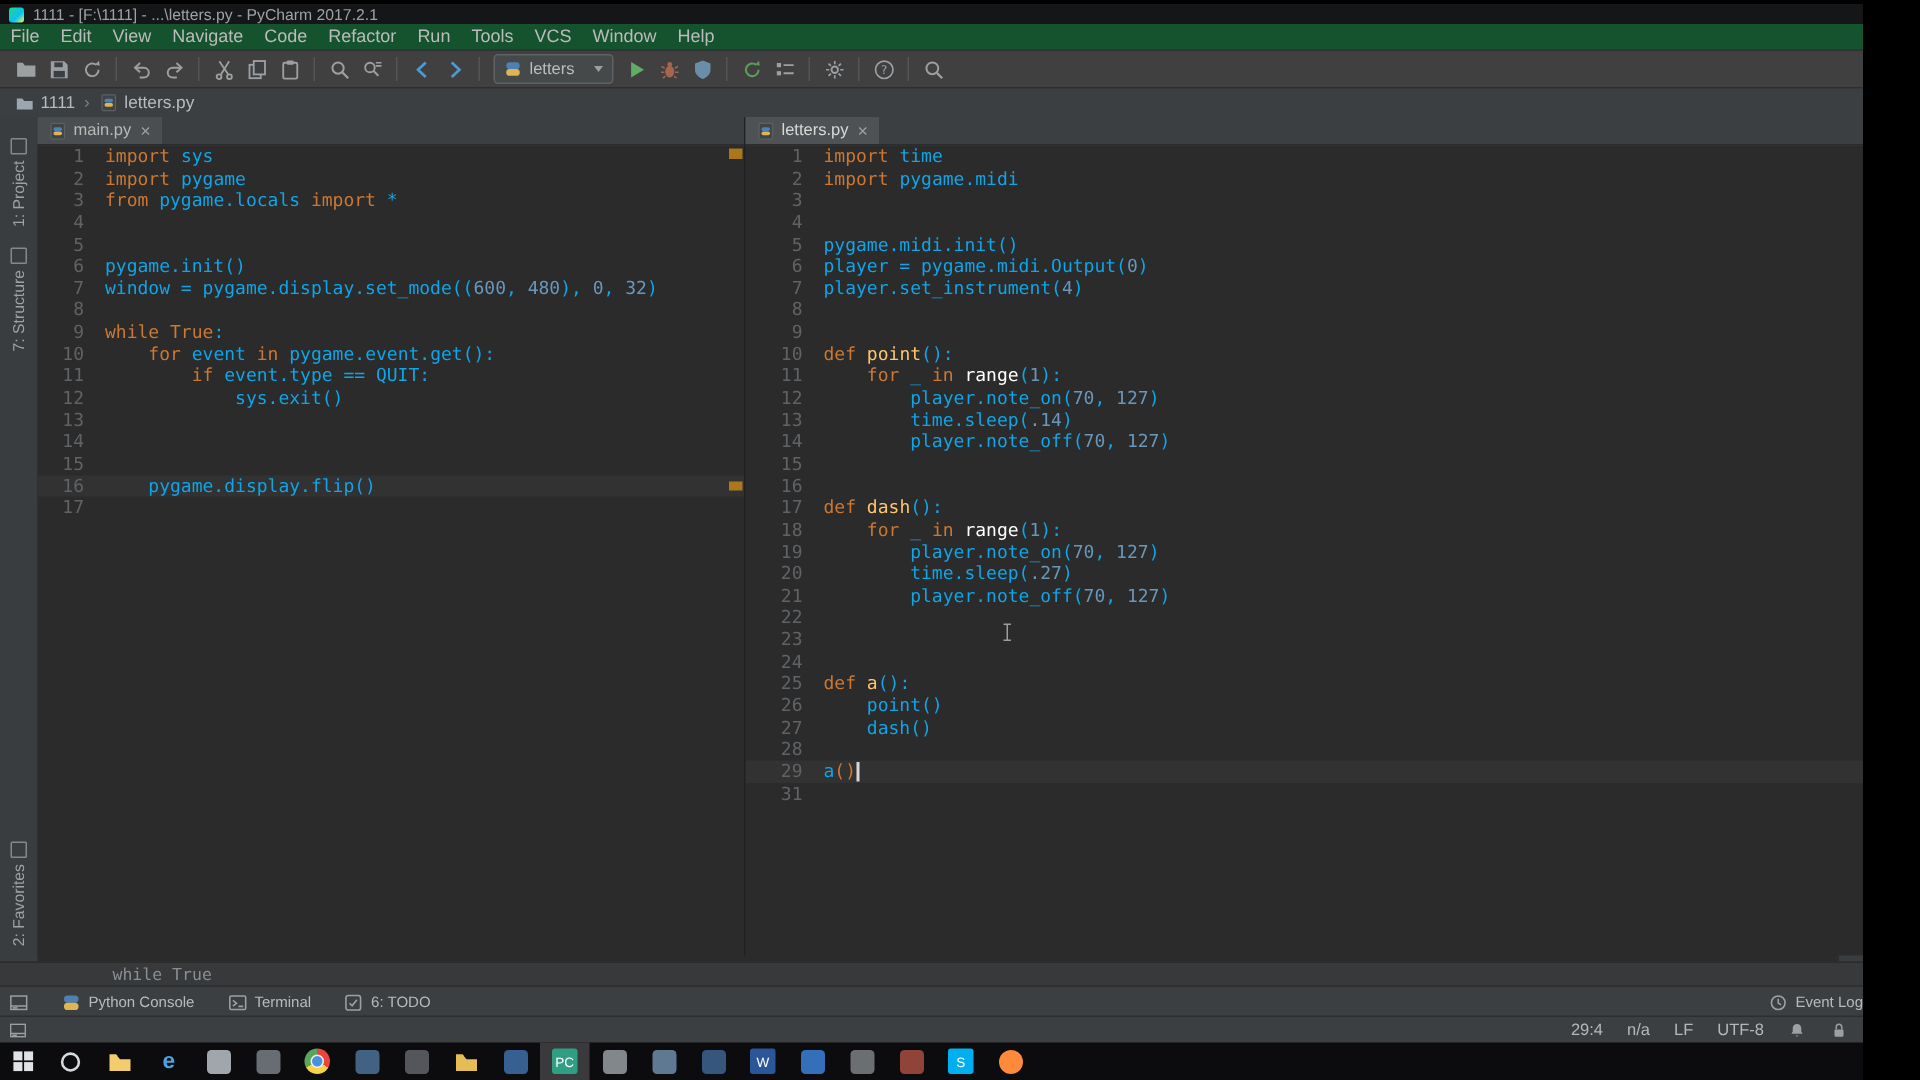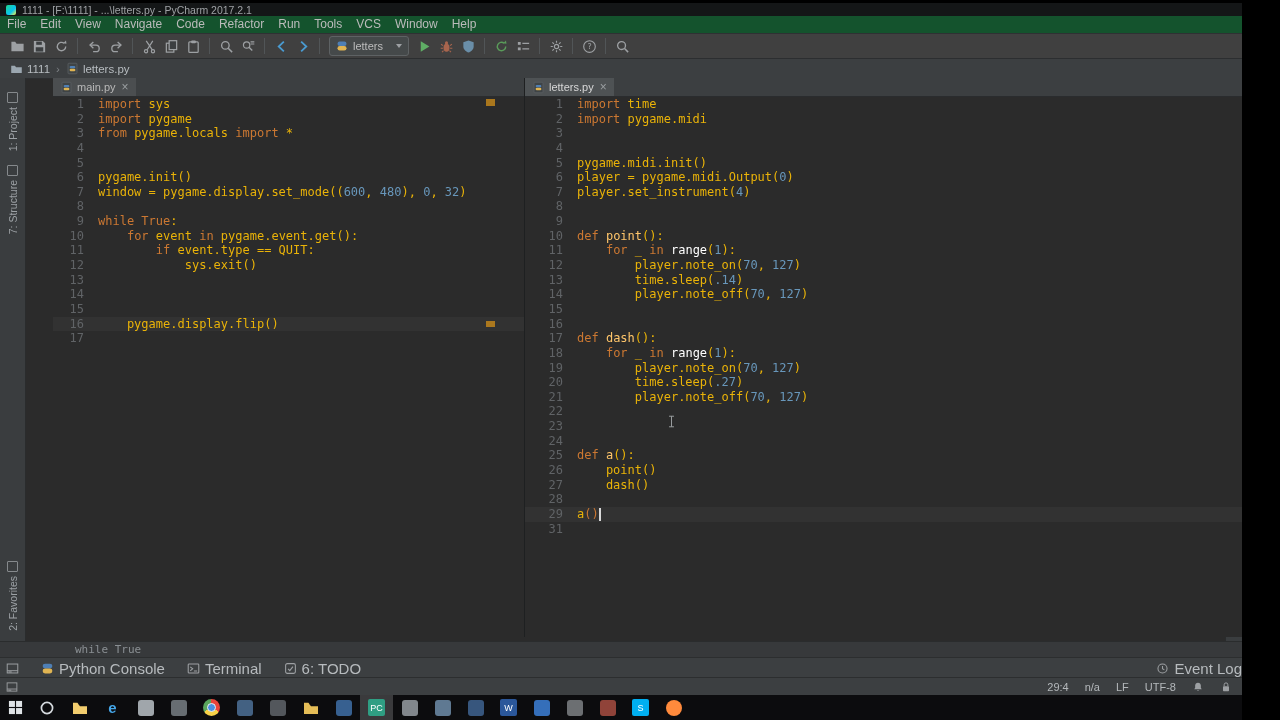--- a/index.html
+++ b/index.html
@@ -34,45 +34,45 @@
   .stripe{position:absolute;top:78px;bottom:79px;background:#3a3d3f;display:flex;flex-direction:column;align-items:center;}
   .stripe-l{left:0;width:25px;border-right:1px solid #2a2c2d;}
   .stripe-r{right:0;width:16px;border-left:1px solid #2a2c2d;}
   .vbtn{display:flex;flex-direction:column;align-items:center;gap:4px;margin-top:14px;color:#9da2a6;font-size:10.5px;}
   .vbtn .mini{width:9px;height:9px;border:1px solid #85898c;border-radius:1px;}
   .vlabel-l{writing-mode:vertical-rl;transform:rotate(180deg);}
   .vlabel-r{writing-mode:vertical-rl;}
   .stripe-bottom{margin-top:auto;margin-bottom:10px;}
 
   
-  .ed{position:absolute;top:78px;bottom:83px;background:#2b2b2b;margin-left:28px;}
+  .ed{position:absolute;top:78px;bottom:83px;background:#2b2b2b;}
   .ed-left{left:25px;width:471px;border-right:1px solid #1e2021;}
   .ed-right{left:497px;width:767px;}
   .tabbar{height:18px;background:#3c3f41;border-bottom:1px solid #2a2c2e;display:flex;}
   .tab{display:flex;align-items:center;gap:4px;padding:0 7px;background:#4b4e50;color:#b8b8b8;font-size:11px;}
   .tab.focused{background:#4e5254;color:#d8d8d8;}
   .tab-close{color:#9a9ea1;font-size:12px;margin-left:2px;}
   .code{position:absolute;top:19px;left:0;right:0;bottom:0;overflow:hidden;
     font-family:"DejaVu Sans Mono","Liberation Mono",monospace;font-size:12px;}
   .crow{display:flex;height:14.65px;line-height:14.65px;white-space:pre;}
   .crow.active{background:#323232;}
   .gut{flex:none;text-align:right;padding-right:14px;color:#606366;box-sizing:border-box;}
   .ed-left .gut{width:45px;}
   .ed-right .gut{width:52px;}
   .src{flex:1;color:#a9b7c6;}
-  .tk-k{color:#cc7832}.tk-p{color:#eab308}.tk-n{color:#6897bb}.tk-f{color:#ffc66b}.tk-b{color:#ffffff}
+  .tk-k{color:#cc7832}.tk-p{color:#0ea5e9}.tk-n{color:#6897bb}.tk-f{color:#ffc66b}.tk-b{color:#ffffff}
   .caret{display:inline-block;width:2px;height:13px;background:#d8d8d8;vertical-align:text-bottom;}
   .stripe-mark{position:absolute;background:#b8801c;opacity:.9;z-index:5;}
   .ibeam{position:absolute;z-index:6;opacity:.75;}
 
   
   .contextbar{position:absolute;top:641px;left:0;right:0;height:16px;background:#37393b;border-top:1px solid #2a2c2d;
     font-family:"DejaVu Sans Mono",monospace;font-size:11px;color:#8a8f93;line-height:16px;padding-left:75px;box-sizing:border-box;}
   .bottombar{position:absolute;top:657px;left:0;right:0;height:20px;background:#3c3f41;border-top:1px solid #2c2e2f;
-    display:flex;align-items:center;font-size:15px;color:#b7bbbe;}
+    display:flex;align-items:center;font-size:10px;color:#b7bbbe;}
   .tw-btn{display:inline-flex;align-items:center;gap:5px;margin-left:22px;}
   .tw-right{margin-left:auto;display:flex;align-items:center;gap:5px;}
   .panel-ic{margin-left:6px;color:#9da0a3;display:inline-flex;}
   .statusbar{position:absolute;top:677px;left:0;right:0;height:18px;background:#3c3f41;border-top:1px solid #2c2e2f;
     display:flex;align-items:center;font-size:11px;color:#b4b8bb;}
   .status-right{margin-left:auto;display:flex;align-items:center;gap:16px;margin-right:10px;}
   .status-ic{color:#9da0a3;display:inline-flex;}
 
   
   .taskbar{position:absolute;top:695px;left:0;right:0;height:25px;background:#0c0c0e;display:flex;align-items:center;}

